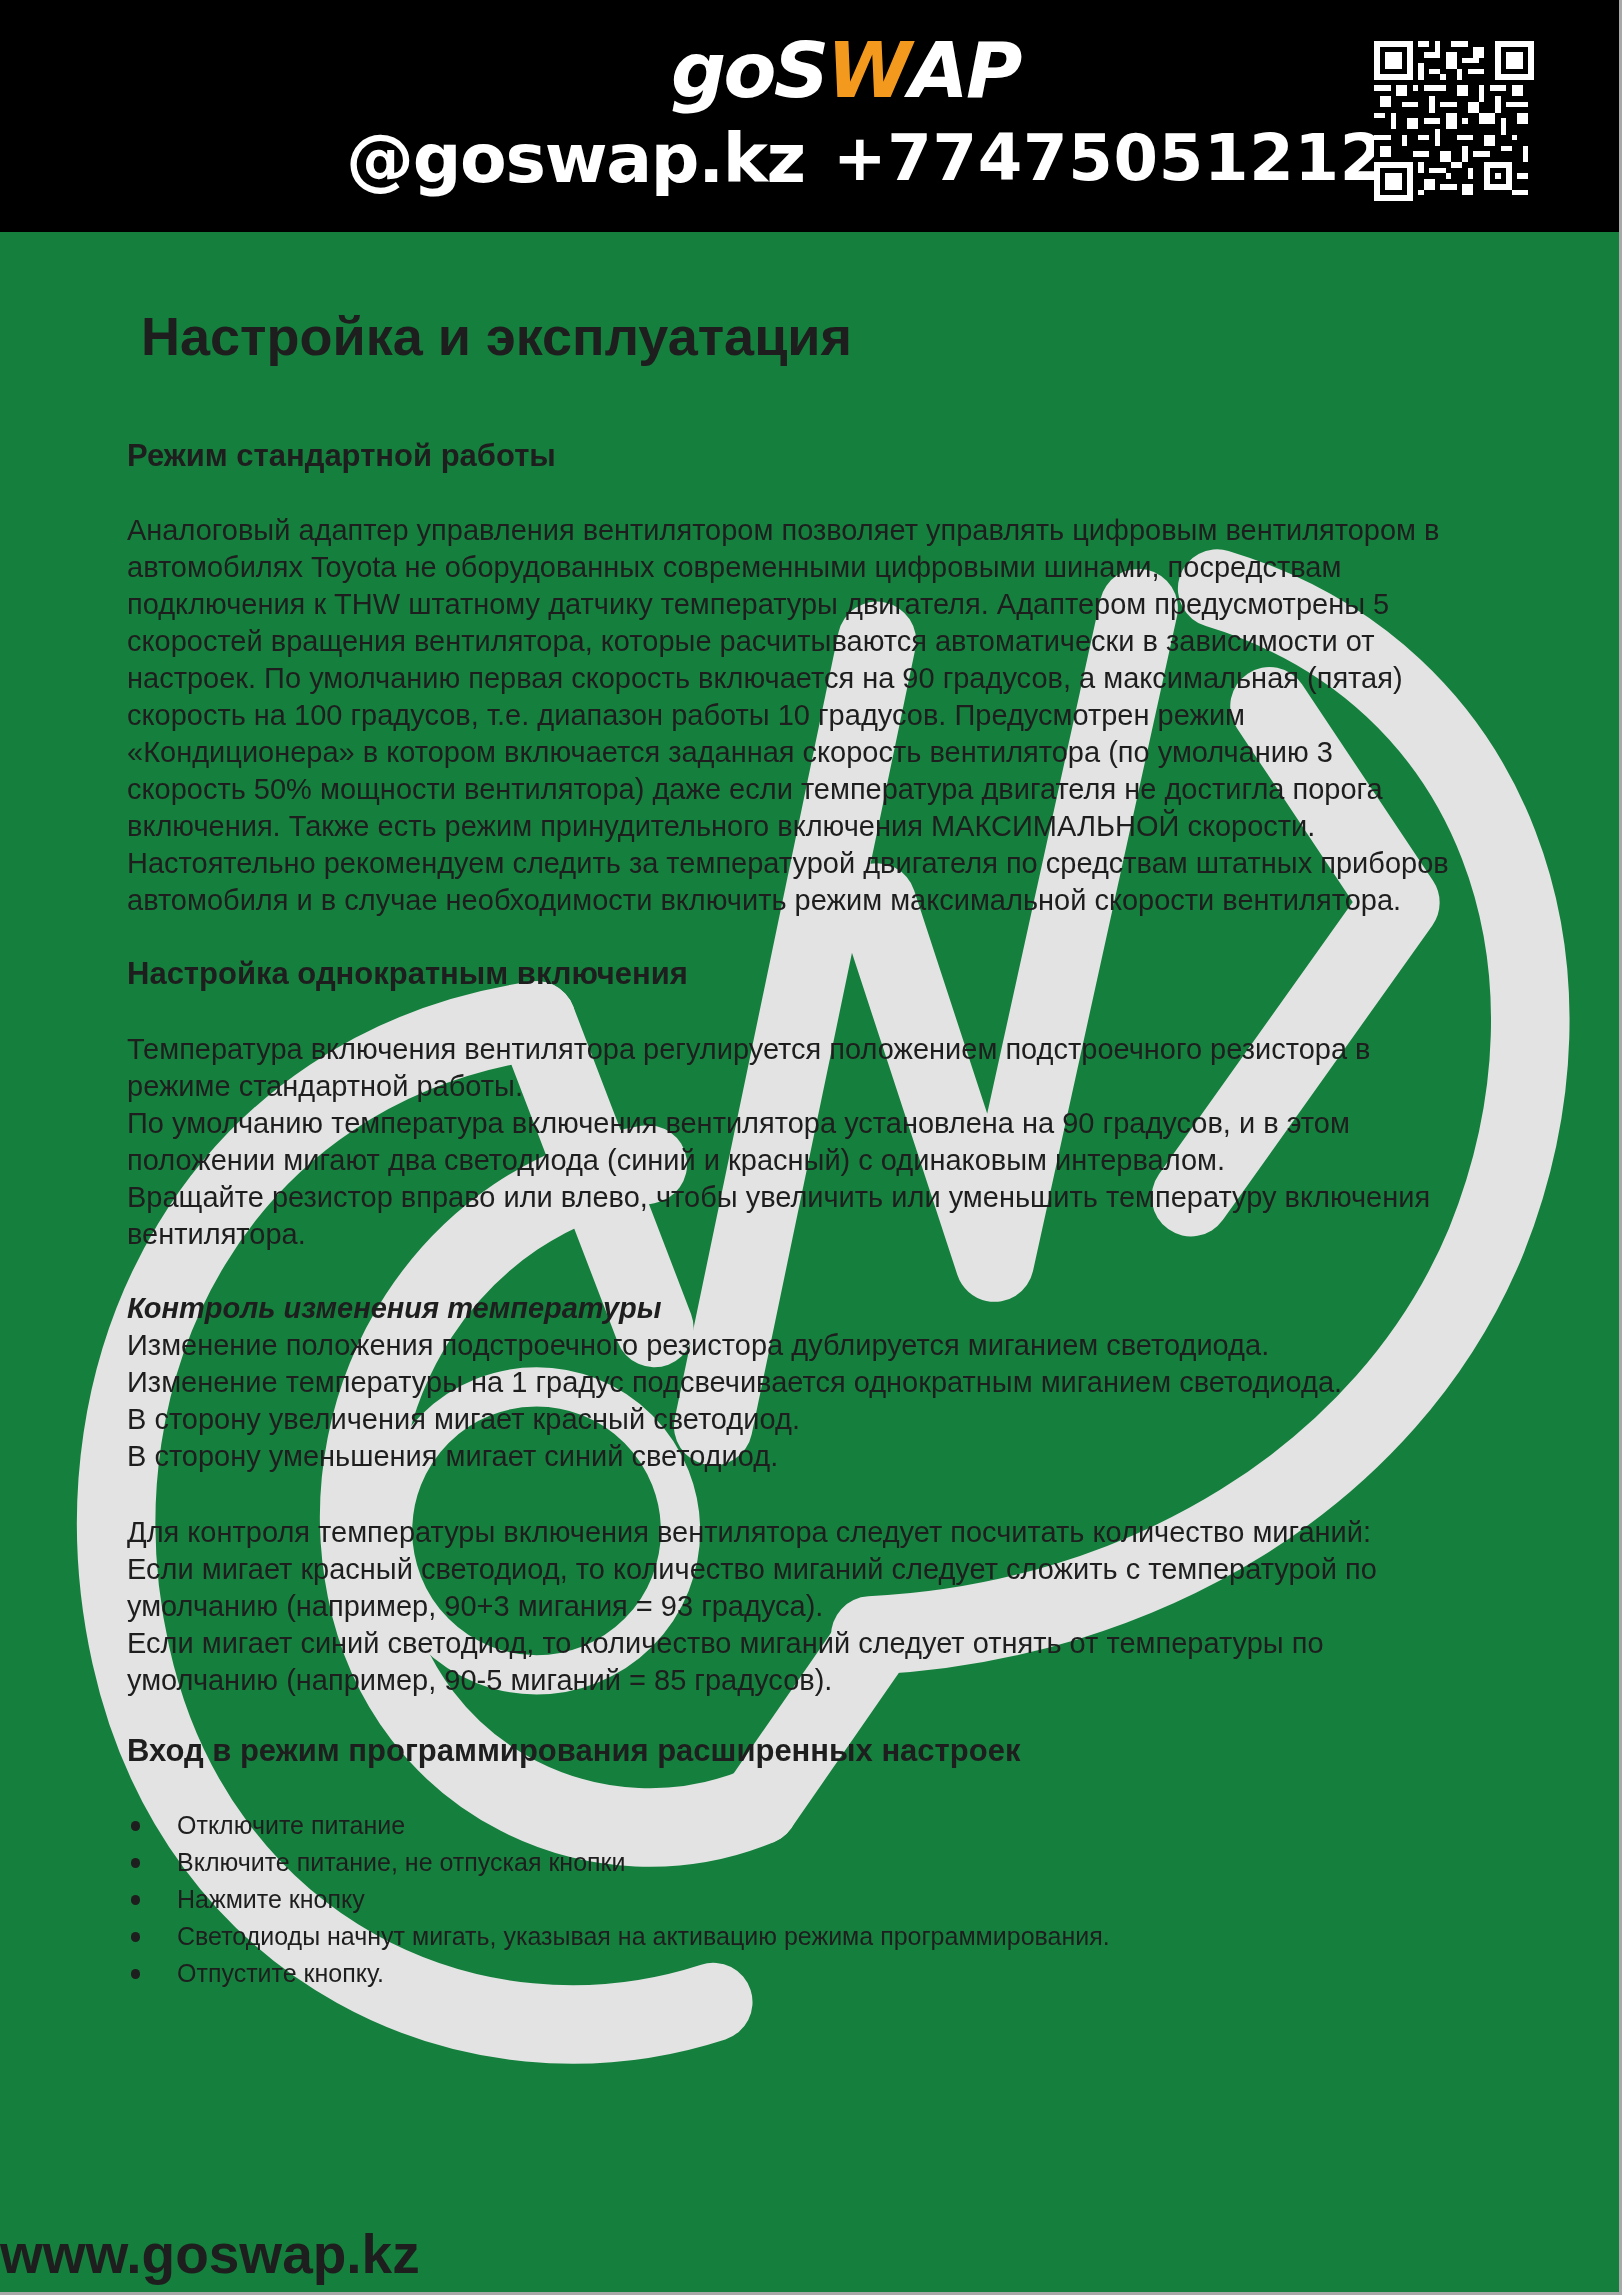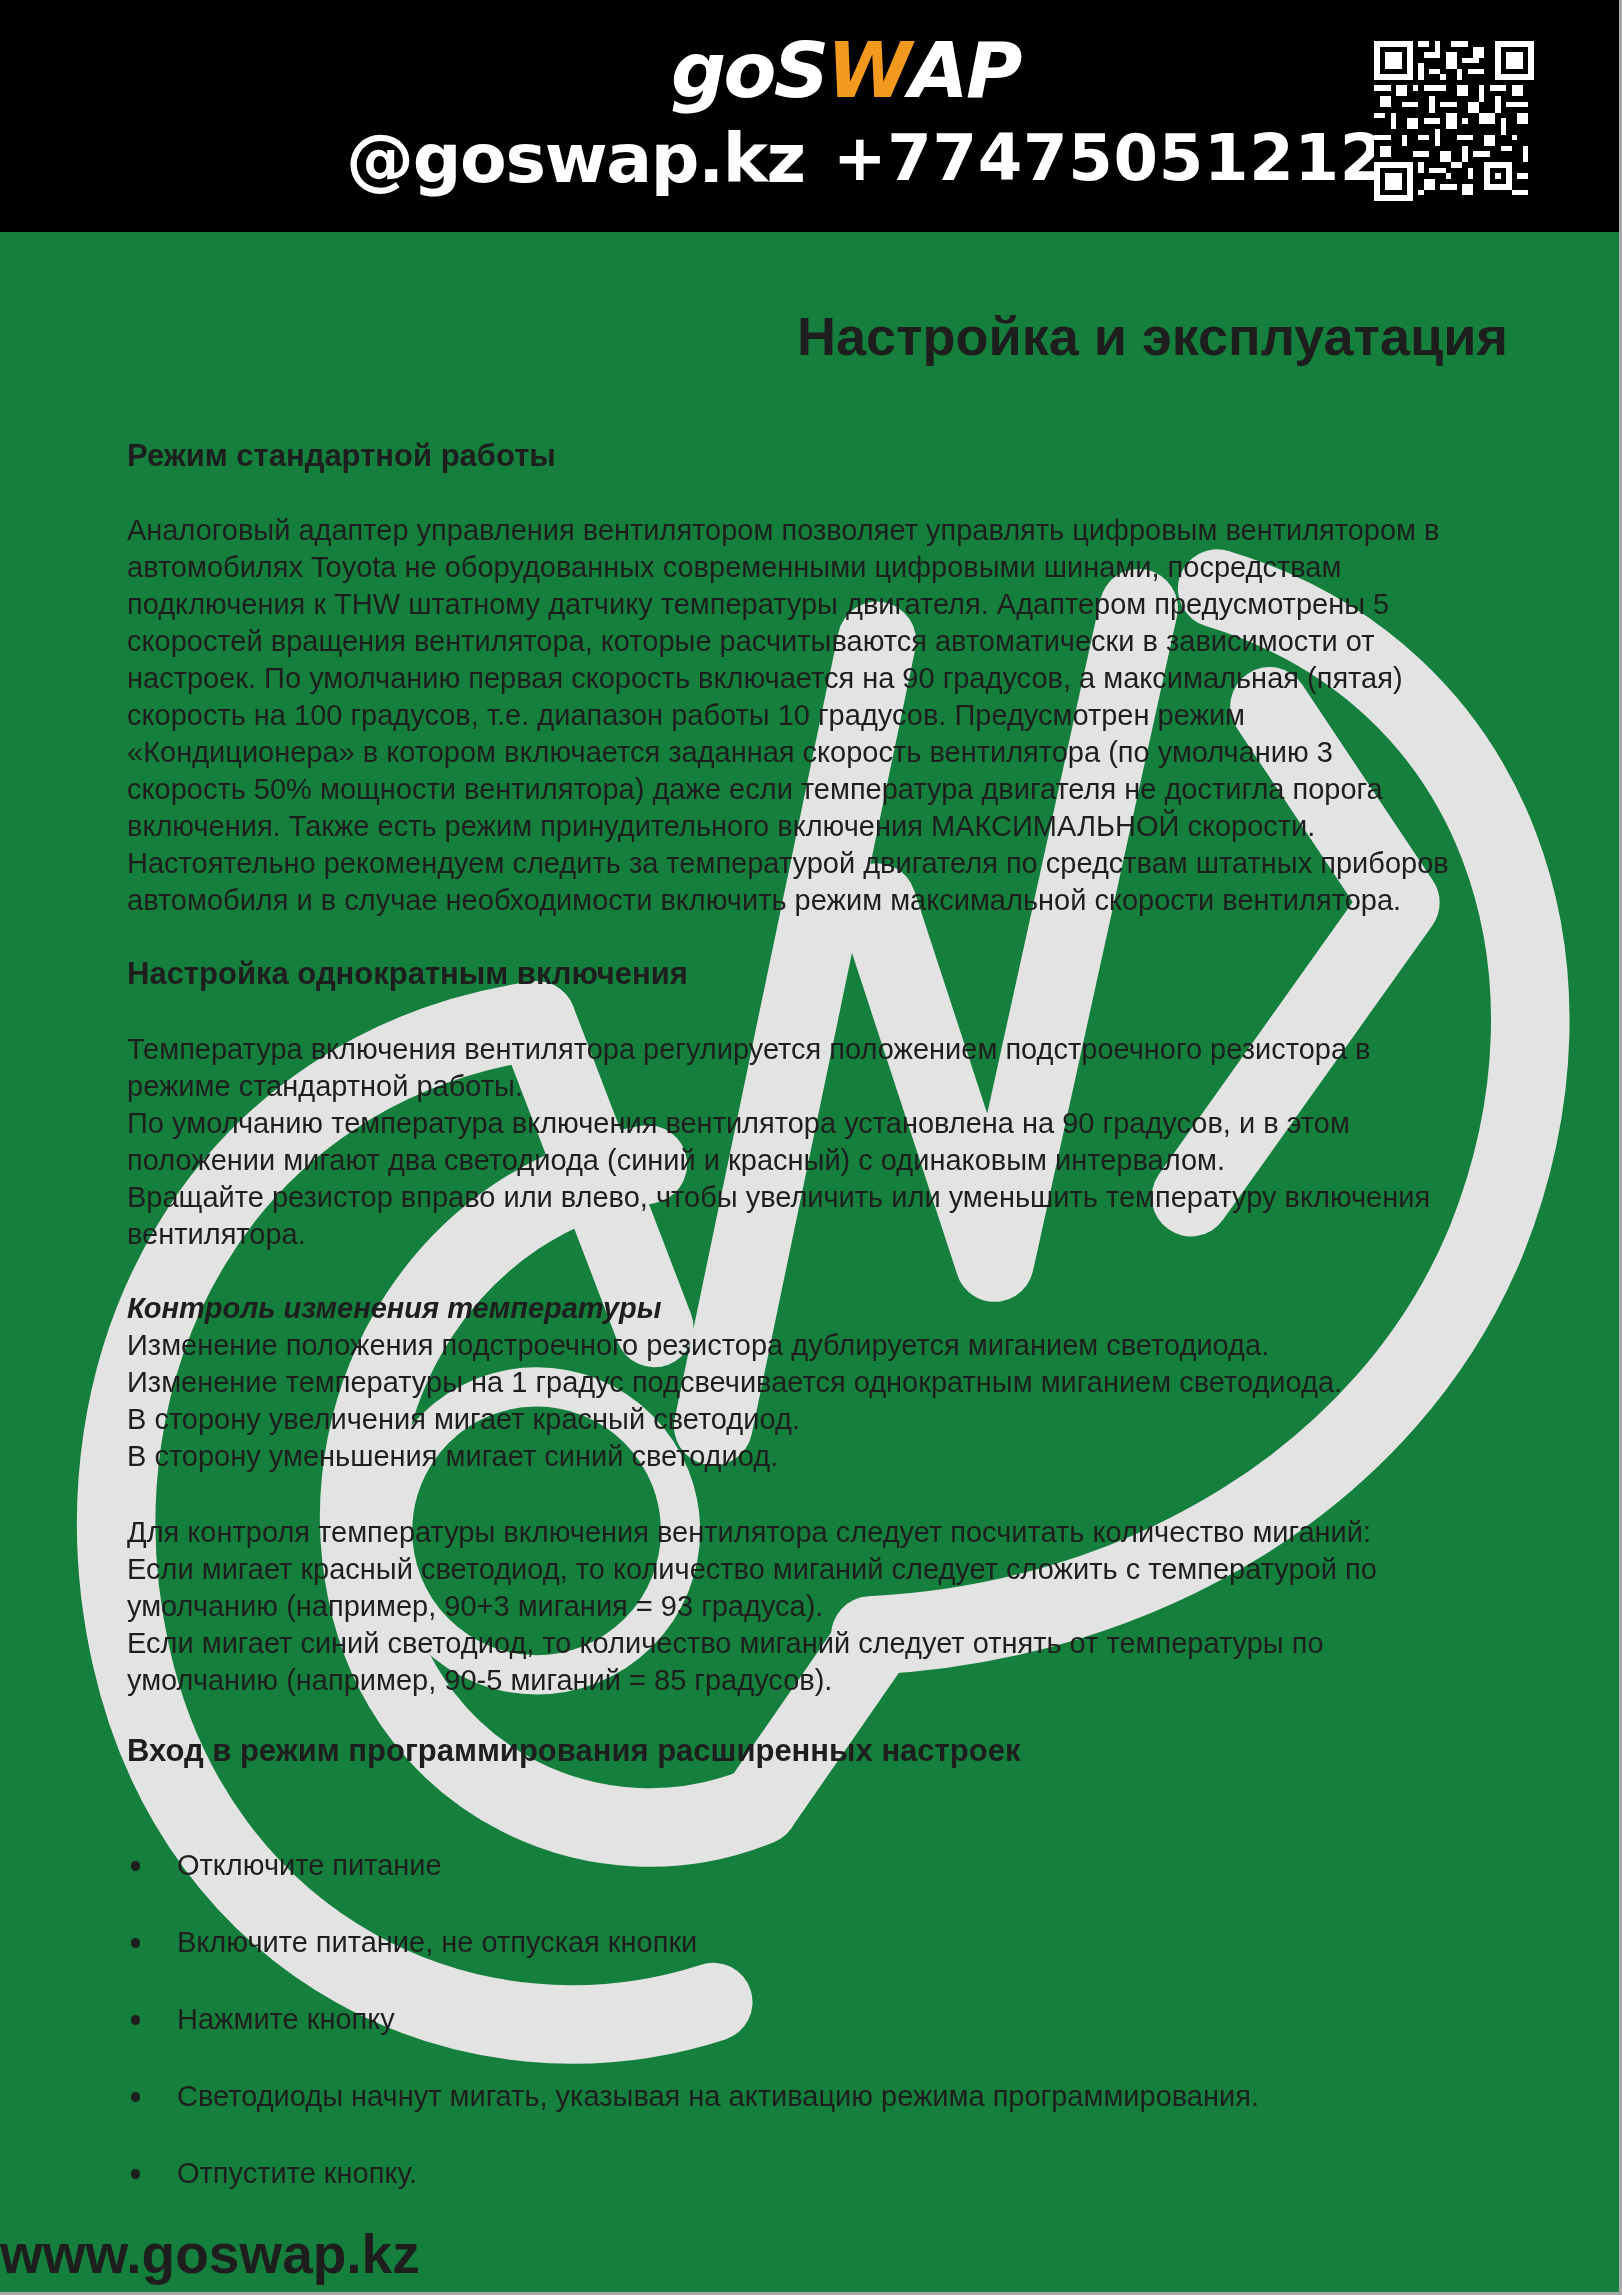--- a/index.html
+++ b/index.html
@@ -19,27 +19,27 @@
              font-family: "DejaVu Sans", sans-serif; line-height: 79px; }
   .handle { left: 346px; font-size: 68px; letter-spacing: -1.3px; }
   .phone { left: 833px; font-size: 64px; letter-spacing: 0.7px; }
   .qr { position: absolute; left: 1374px; top: 41px; width: 160px; height: 160px; background: #000; }
 
   
   .watermark { position: absolute; left: 26px; top: 510px; width: 1597px; height: 1636px; pointer-events: none; }
 
   
   .content { position: absolute; left: 127px; top: 0; width: 1381px; }
-  .title { position: absolute; left: 0; top: 304px; width: 1381px; text-align: right;
+  .title { position: absolute; left: 14px; top: 304px; width: 1381px; text-align: left;
            font-weight: bold; font-size: 54px; line-height: 65px; color: #1e1e1e; }
   .h2 { position: absolute; left: 0; font-weight: bold; font-size: 31px; line-height: 39px; color: #1e1e1e; }
   .para { position: absolute; left: 0; width: 1387px; font-size: 29px; line-height: 37px; color: #1e1e1e; white-space: pre-line; }
   .sub { font-weight: bold; font-style: italic; }
   .bullets { position: absolute; left: 0; top: 1807px; margin: 0; padding: 0; list-style: none; }
-  .bullets li { position: relative; padding-left: 50px; font-size: 29px; line-height: 37px; color: #1e1e1e; margin-top: 40px; }
+  .bullets li { position: relative; padding-left: 50px; font-size: 25px; line-height: 37px; color: #1e1e1e; }
   .bullets li::before { content: ""; position: absolute; left: 3.9px; top: 14.4px; width: 9.2px; height: 9.2px;
                         border-radius: 50%; background: #1e1e1e; }
   .footer { position: absolute; left: 0; top: 2222px; width: 1285px; 
             font-weight: bold; font-size: 55px; line-height: 65px; color: #1e1e1e; }
 </style>
 </head>
 <body>
 
 <div class="page">
 

